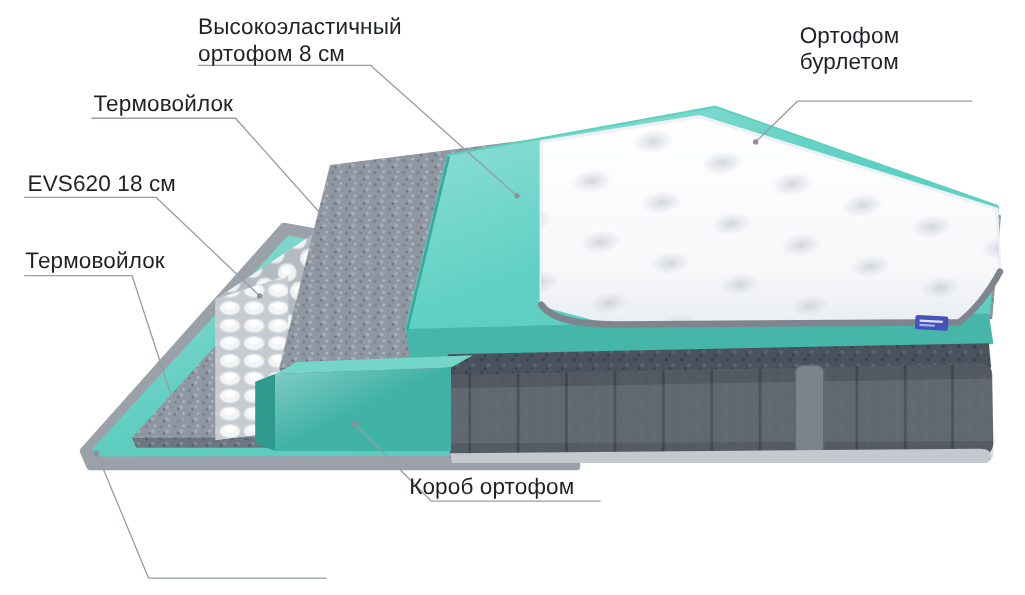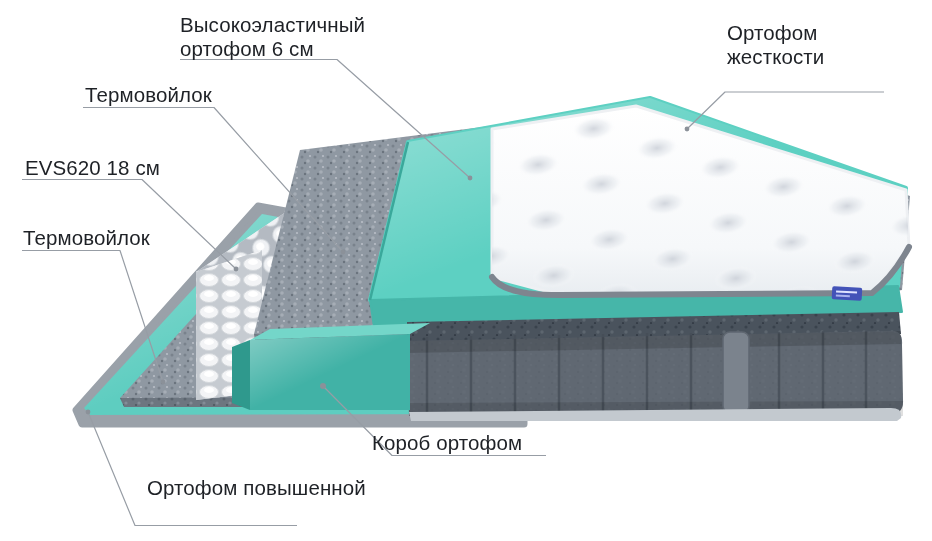--- a/index.html
+++ b/index.html
@@ -150,40 +150,39 @@
     <circle cx="343" cy="252" r="2.4"></circle>
         <circle cx="236" cy="269" r="2.4"></circle>
     <circle cx="163" cy="382" r="2.4"></circle>
         <circle cx="323" cy="386" r="3"></circle>
     <circle cx="88" cy="412" r="2.4"></circle>
   </g>
 </svg>
 
   <div class="label" style="left:180px;top:13px">
     <div>Высокоэластичный</div>
-    <div>ортофом 6 см</div>
+    <div>ортофом 8 см</div>
   </div>
 
   <div class="label" style="left:727px;top:21px">
     <div>Ортофом</div>
-    <div>жесткости</div>
+    <div>бурлетом</div>
   </div>
 
   <div class="label" style="left:85px;top:83px">
     <div>Термовойлок</div>
   </div>
 
   <div class="label" style="left:25px;top:156px">
     <div>EVS620 18 см</div>
   </div>
 
   <div class="label" style="left:23px;top:226px">
     <div>Термовойлок</div>
   </div>
 
   <div class="label" style="left:372px;top:431px">
     <div>Короб ортофом</div>
   </div>
 
   <div class="label" style="left:147px;top:476px">
-    <div>Ортофом повышенной</div>
   </div>
 </div>
 
 </body></html>

